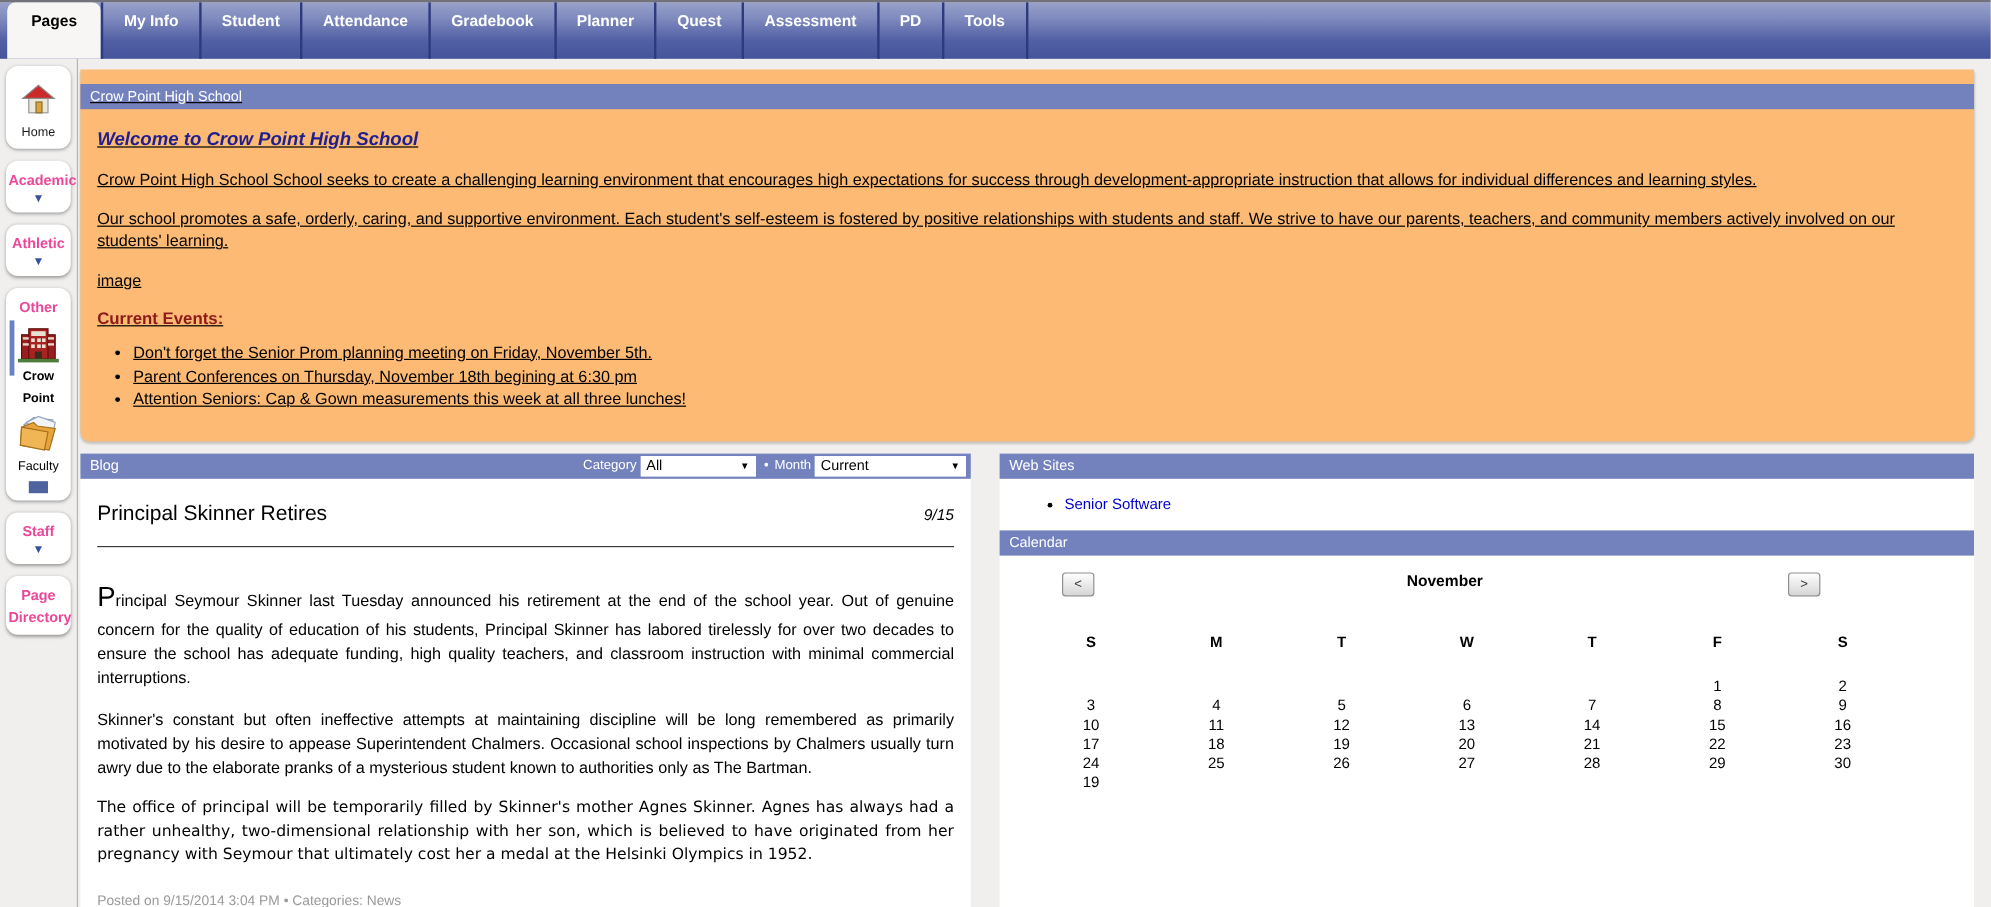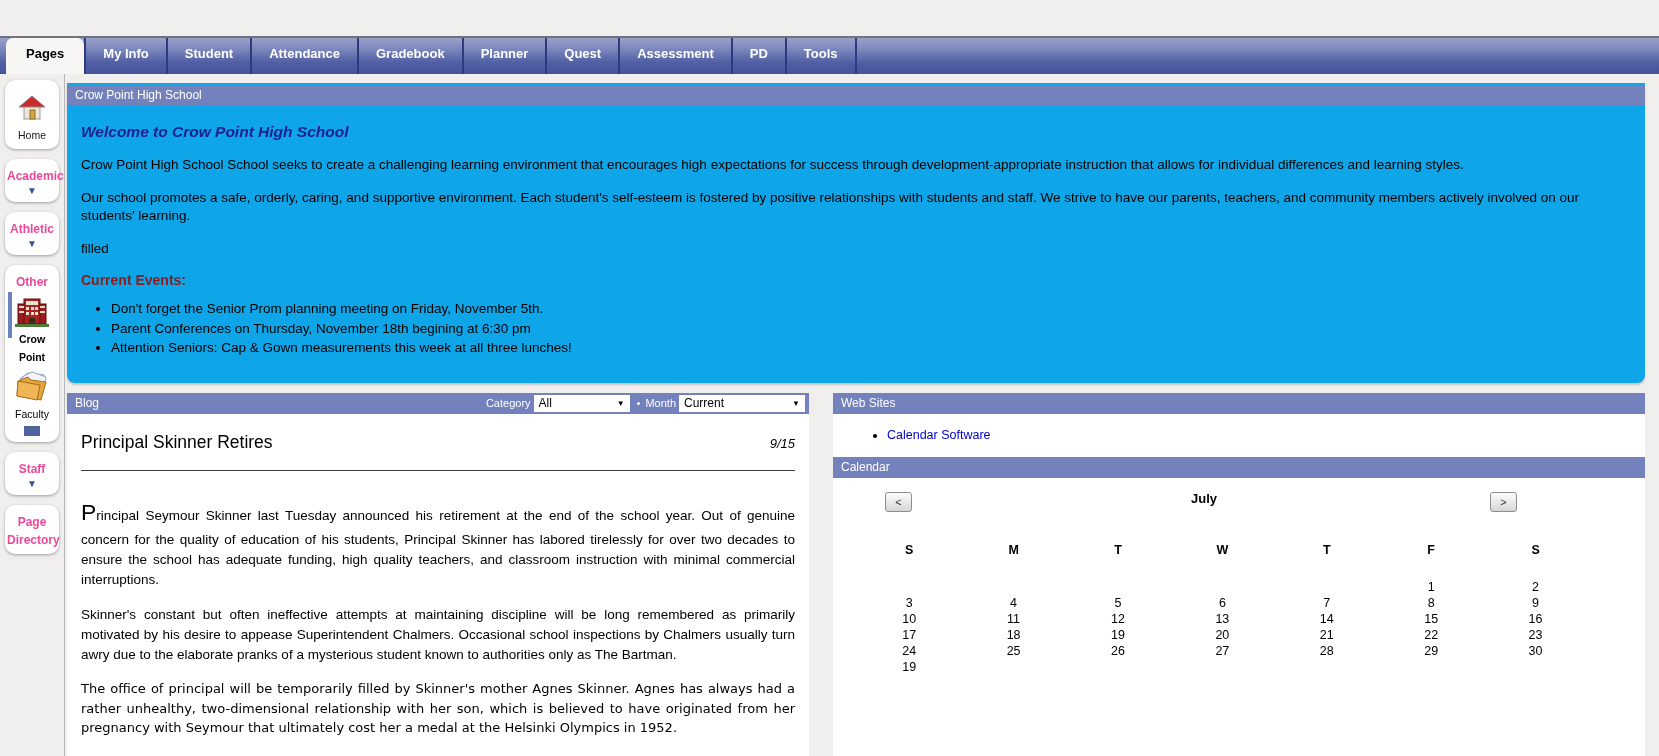--- a/index.html
+++ b/index.html
@@ -1,22 +1,22 @@
 <!DOCTYPE html>
 <html><head>
 <meta charset="utf-8">
 <style>
   * { box-sizing: border-box; margin: 0; padding: 0; }
   html,body { width:1659px; height:756px; overflow:hidden; }
   body { font-family:"Liberation Sans", sans-serif; background:#f0efed; color:#000; }
 
   
-  .navbar { height:38px; display:flex; align-items:stretch;
+  .navbar { height:49px; display:flex; align-items:stretch;
     background:linear-gradient(to bottom,#99a2ca 0%,#7d88bd 30%,#515fa4 68%,#45549a 100%);
-    border-top:2px solid #72727d;margin-top:36px; }
+    border-top:2px solid #72727d; }
   .tab { color:#fff; font-weight:bold; font-size:13px; line-height:31px;
     padding:0 17px; border-right:2px solid #2d3a7e; cursor:pointer; white-space:nowrap; }
   .tab.first-sep { border-left:2px solid #2d3a7e; }
   .tab-active { background:#f7f6f4; color:#000; font-weight:bold; font-size:13px;
     line-height:31px; padding:0 20px; border-radius:7px 7px 0 0; margin-left:6px; cursor:pointer; }
   .nav-filler { flex:1; }
 
   
   .below { display:flex; height:721px; }
   .sidebar { width:65px; border-right:1px solid #b5b5b5; padding-top:6px; flex-shrink:0; }
@@ -31,22 +31,22 @@
   .other-box { position:relative; }
   .sel-bar { position:absolute; left:3px; top:27px; width:4px; height:46px; background:#6b82c0; }
   .icon-img { display:block; margin:4px auto 1px; }
   .crow-lbl { font-size:10.5px; font-weight:bold; }
   .fac-lbl { font-size:10.5px; }
   .blue-sq { width:16px; height:10px; background:#4f639f; margin:4px auto 0; }
 
   
   .panel-header { height:21px; background:#7381bc; color:#fff; font-size:12px;
     line-height:21px; padding-left:8px; display:flex; align-items:center; }
-  .top-panel { background:#0ea5e9; border-radius:0 0 8px 8px; box-shadow:0 2px 2px rgba(0,0,0,.18);
-    padding:2px 0 24px; }
+  .top-panel { background:#fdba74; border-radius:0 0 8px 8px; box-shadow:0 2px 2px rgba(0,0,0,.18);
+    padding:12px 0 24px;text-decoration:underline; }
   .welcome { margin:17px 0 0 14px; color:#1f1f8f; font-style:italic; font-weight:bold; font-size:15.5px; }
   .para { margin:15px 14px 0; font-size:13.5px; line-height:1.35; }
   .img-ph { margin:15px 14px 0; font-size:13.5px; }
   .events-title { margin:16px 14px 0; color:#8e1a1a; font-weight:bold; font-size:14px; }
   .events-list { margin:12px 0 0 30px; padding-left:14px; font-size:13.5px; line-height:1.4; }
   .events-list li { margin-bottom:1px; }
 
   .columns { display:flex; gap:24px; margin-top:10px; flex:1; min-height:0; }
   .blog-panel { width:742px; background:#fff; flex-shrink:0; display:flex; flex-direction:column; }
   .right-col { flex:1; background:#fff; display:flex; flex-direction:column; }
@@ -184,21 +184,21 @@
 
   <div class="content">
 
     <div class="top-panel">
       <div class="panel-header">
         <span>Crow Point High School</span>
       </div>
       <div class="welcome">Welcome to Crow Point High School</div>
       <div class="para">Crow Point High School School seeks to create a challenging learning environment that encourages high expectations for success through development-appropriate instruction that allows for individual differences and learning styles.</div>
       <div class="para">Our school promotes a safe, orderly, caring, and supportive environment. Each student's self-esteem is fostered by positive relationships with students and staff. We strive to have our parents, teachers, and community members actively involved on our students' learning.</div>
-      <div class="img-ph">filled</div>
+      <div class="img-ph">image</div>
       <div class="events-title">Current Events:</div>
       <ul class="events-list">
         <li>Don't forget the Senior Prom planning meeting on Friday, November 5th.</li>
         <li>Parent Conferences on Thursday, November 18th begining at 6:30 pm</li>
         <li>Attention Seniors: Cap &amp; Gown measurements this week at all three lunches!</li>
       </ul>
     </div>
 
     <div class="columns">
 
@@ -229,29 +229,29 @@
           <div class="post-footer">Posted on 9/15/2014 3:04 PM • Categories: News</div>
         </div>
       </div>
 
       <div class="right-col">
         <div class="panel-header">
           <span>Web Sites</span>
         </div>
         <div class="ws-body">
           <ul class="ws-list">
-            <li><a>Calendar Software</a></li>
+            <li><a>Senior Software</a></li>
           </ul>
         </div>
         <div class="panel-header">
           <span>Calendar</span>
         </div>
         <div class="cal-body">
           <div class="cal-nav">
-            <div class="cal-month">July</div>
+            <div class="cal-month">November</div>
             <div class="cal-btn cal-prev">&lt;</div>
             <div class="cal-btn cal-next">&gt;</div>
           </div>
           <table class="cal-table">
             <tbody>
                 <tr>
               <th>S</th>
               <th>M</th>
               <th>T</th>
               <th>W</th>

